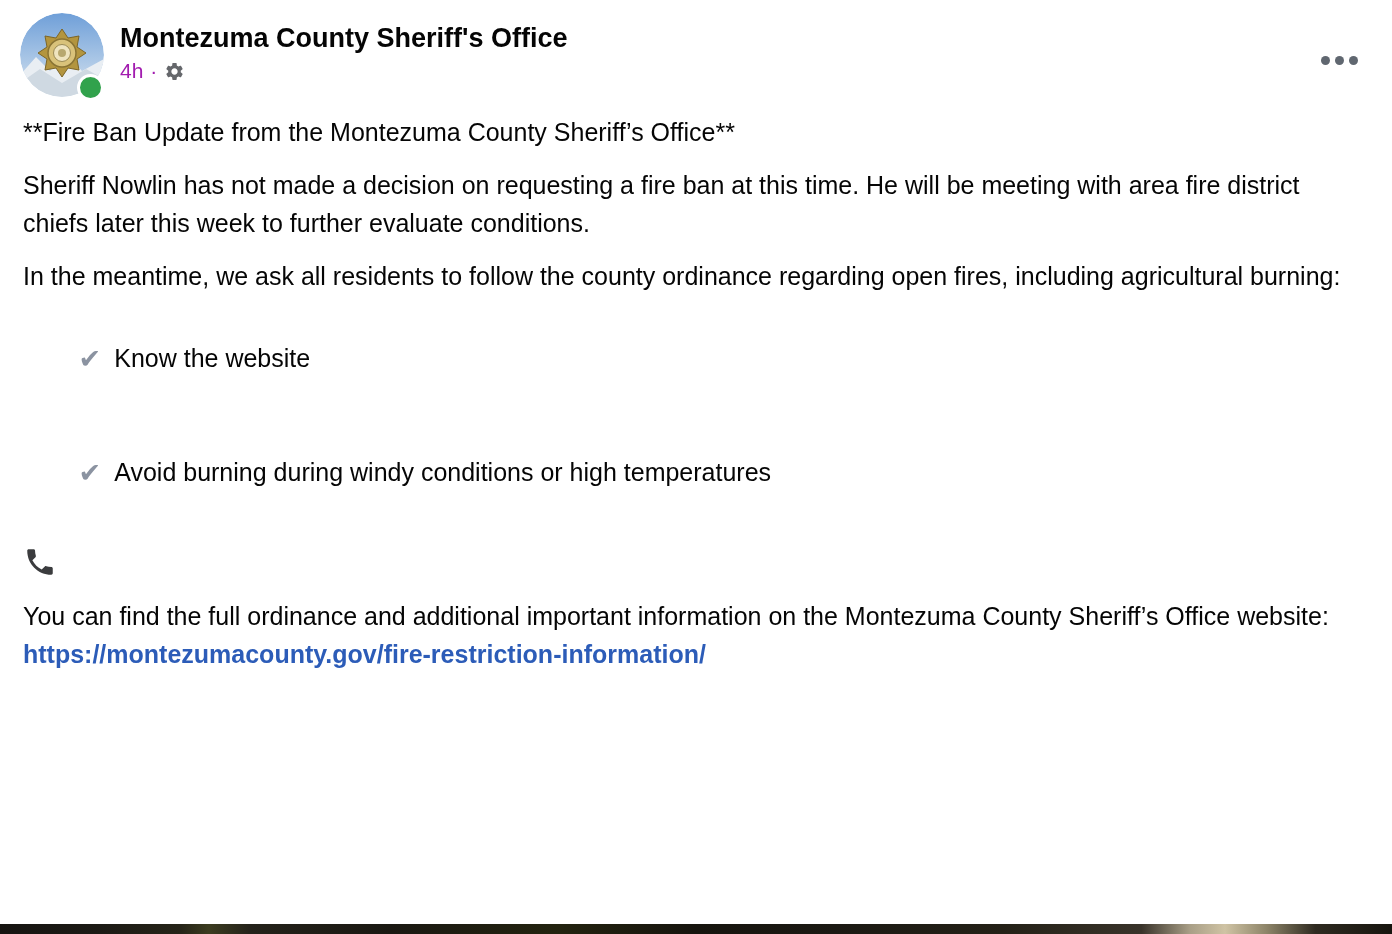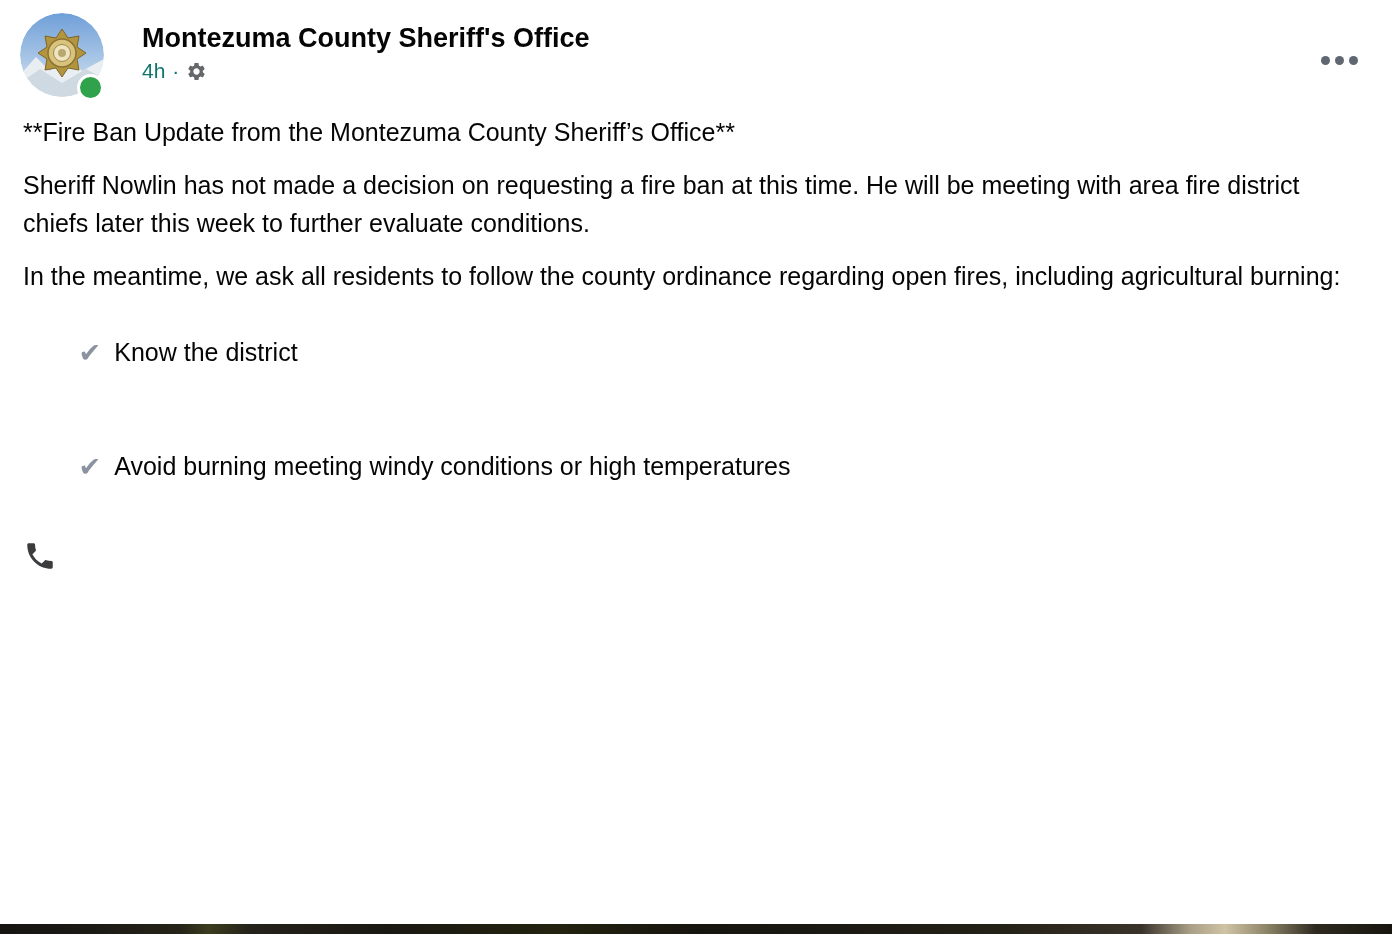--- a/index.html
+++ b/index.html
@@ -10,59 +10,58 @@
     color: #050505;
     overflow: hidden;
     position: relative;
   }
   .post { position: relative; width: 1392px; height: 934px; background: #fff; }
 
   
   .header {
     display: flex; align-items: flex-start;
     padding: 13px 28px 0 20px;
-    gap: 22px;
   }
   .avatar-wrap { position: relative; width: 84px; height: 84px; flex: 0 0 84px; cursor: pointer; }
   .avatar {
     width: 84px; height: 84px; border-radius: 50%;
     overflow: hidden; display: block;
   }
   .active-dot {
     position: absolute; left: 57px; top: 61px;
     width: 21px; height: 21px; border-radius: 50%;
     background: #31a24c; border: 3px solid #ffffff;
     box-sizing: content-box;
   }
   .header-info { margin-left: 16px; padding-top: 10px; flex: 1 1 auto; }
   .author {
     font-size: 27px; font-weight: bold; line-height: 30px;
     color: #050505; cursor: pointer;
   }
   .meta-row {
     margin-top: 6px; display: flex; align-items: center;
-    color: #0f766e; font-size: 21px; line-height: 24px;
+    color: #a21caf; font-size: 21px; line-height: 24px;
   }
   .meta-sep { margin: 0 7px; }
   .gear-icon { width: 21px; height: 21px; fill: #65676B; display: block; }
   .options-btn {
     margin-top: 37px;
     display: flex; align-items: center; gap: 5px;
     padding: 6px; cursor: pointer; border: none; background: transparent;
   }
   .dot { width: 9px; height: 9px; border-radius: 50%; background: #606770; }
 
   
   .content {
     margin-top: 16px;
     padding: 0 32px 0 23px;
     font-size: 25px; line-height: 38px; color: #050505;
   }
   .content p { margin: 0 0 15px 0; white-space: pre-wrap; }
-  .content p.tight { margin-bottom: 0; }
+  .content p.tight { margin-bottom: 6px; }
   .check-line { line-height: 38px; white-space: pre-wrap; }
   .checklist { margin: 0 0 15px 0; }
   .check-glyph {
     color: #8b93a1; font-size: 27px; margin-right: 13px;
     display: inline-block; transform: translateY(1px);
   }
   .phone-icon {
     width: 34px; height: 34px; fill: #3b3c3e;
     display: inline-block; vertical-align: -7px; margin-right: 10px;
   }
@@ -133,30 +132,31 @@
     </button>
   </div>
 
   <div class="content">
     <p>**Fire Ban Update from the Montezuma County Sheriff’s Office**</p>
     <p>Sheriff Nowlin has not made a decision on requesting a fire ban at this time. He will be meeting with area fire district chiefs later this week to further evaluate conditions.</p>
     <p class="tight">In the meantime, we ask all residents to follow the county ordinance regarding open fires, including agricultural burning:</p>
 
     <div class="checklist">
       <div class="check-line">
-        <span class="check-glyph">✔</span><span>Know the district</span>
+        <span class="check-glyph">✔</span><span>Know the website</span>
       </div>
       <div class="check-line">
-        <span class="check-glyph">✔</span><span>Avoid burning meeting windy conditions or high temperatures</span>
+        <span class="check-glyph">✔</span><span>Avoid burning during windy conditions or high temperatures</span>
       </div>
     </div>
 
     <p><svg class="phone-icon" viewBox="0 0 24 24">
           <path d="M6.62 10.79c1.44 2.83 3.76 5.14 6.59 6.59l2.2-2.2c.27-.27.67-.36 1.02-.24 1.12.37 2.33.57 3.57.57.55 0 1 .45 1 1V20c0 .55-.45 1-1 1-9.39 0-17-7.61-17-17 0-.55.45-1 1-1h3.5c.55 0 1 .45 1 1 0 1.25.2 2.45.57 3.57.11.35.03.74-.25 1.02l-2.2 2.2z"></path>
         </svg></p>
 
+    <p><span>You can find the full ordinance and additional important information on the Montezuma County Sheriff’s Office website: </span><a class="post-link" href="#">https://montezumacounty.gov/fire-restriction-information/</a></p>
 
 
   </div>
 
   <div class="image-strip"></div>
 
 </div>
 
 </body></html>

